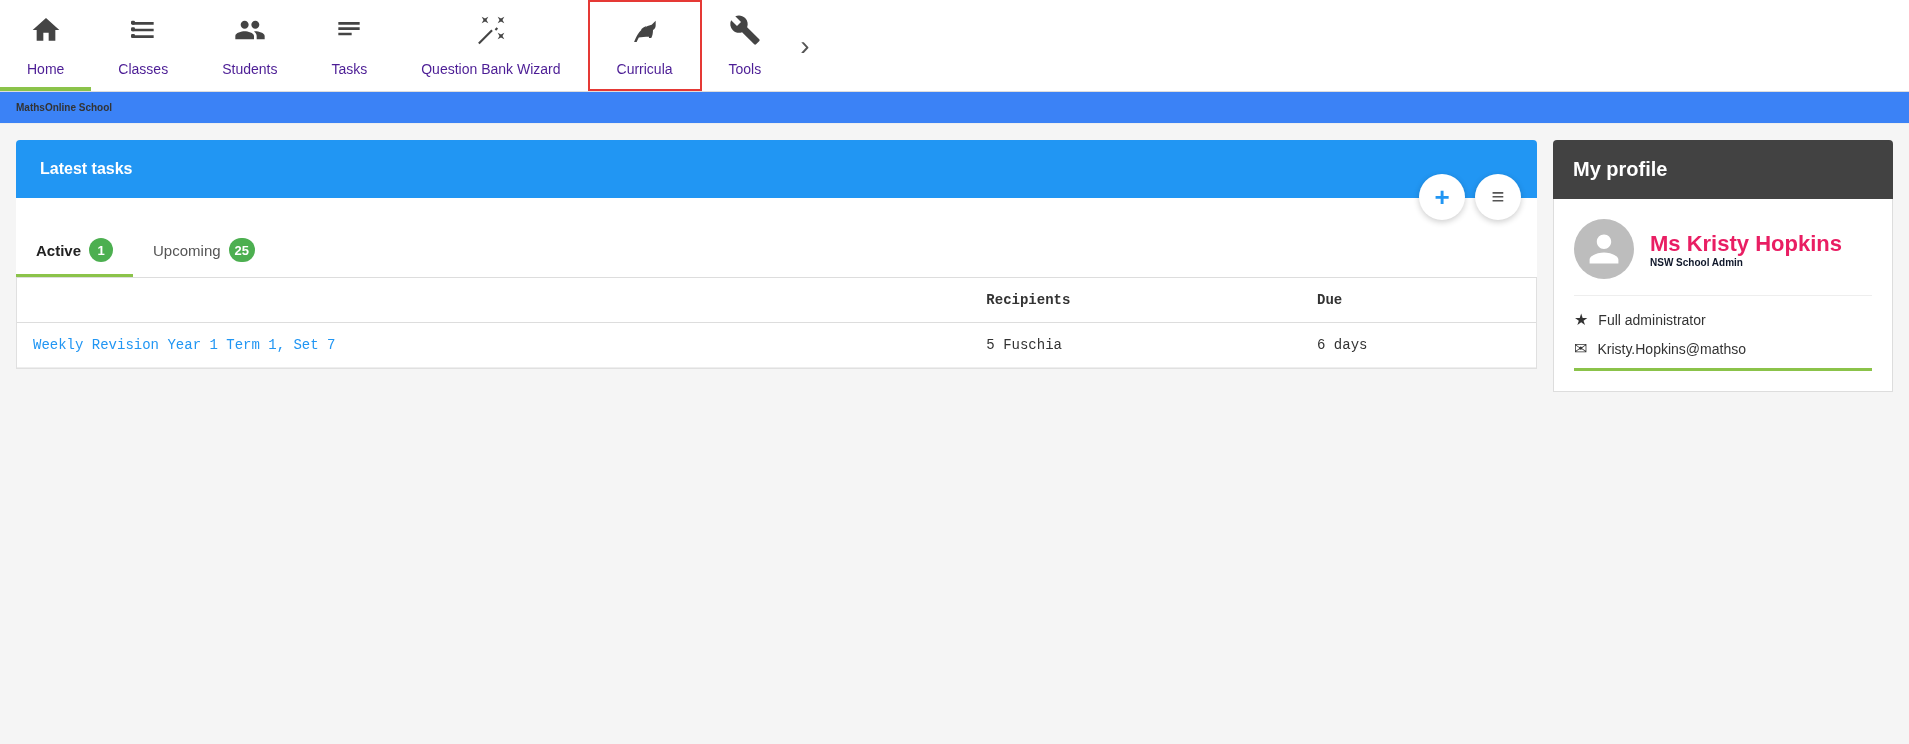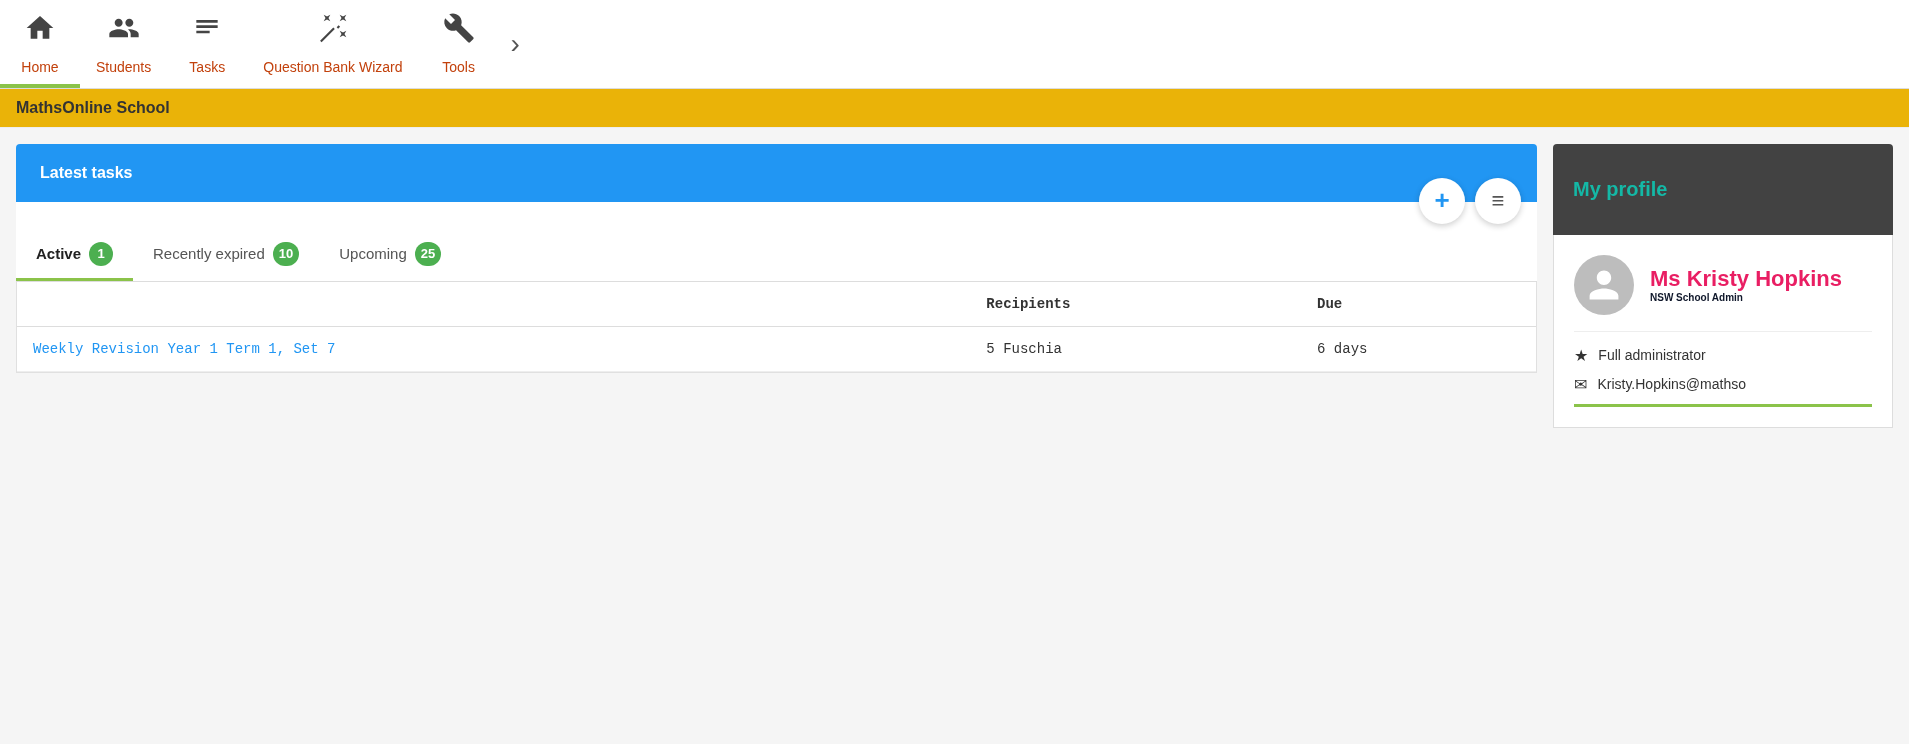--- a/index.html
+++ b/index.html
@@ -10,26 +10,26 @@
       display: flex;
       background: #fff;
       border-bottom: 1px solid #ddd;
       padding: 0;
     }
     .nav-item {
       display: flex;
       flex-direction: column;
       align-items: center;
       justify-content: center;
-      padding: 12px 16px;
+      padding: 12px 27px;
       cursor: pointer;
       border: none;
       background: none;
       font-size: 14px;
-      color: #c2410c;
+      color: #4c1d95;
       position: relative;
       text-align: center;
       min-width: 80px;
     }
     .nav-item.active::after {
       content: '';
       position: absolute;
       bottom: 0;
       left: 0; right: 0;
       height: 4px;
@@ -49,22 +49,22 @@
       padding: 0 12px;
       font-size: 22px;
       color: #555;
       cursor: pointer;
     }
 
     
     .school-name {
       padding: 10px 16px;
       font-weight: bold;
-      font-size: 16px;
-      background: #eab308;
+      font-size: 10px;
+      background: #3b82f6;
       border-bottom: 1px solid #eee;
     }
 
     
     .main-layout {
       display: flex;
       padding: 16px;
       gap: 16px;
     }
 
@@ -176,22 +176,22 @@
       cursor: pointer;
     }
 
     
     .profile-panel {
       width: 340px;
       min-width: 260px;
     }
     .profile-header {
       background: #424242;
-      color: #14b8a6;
-      padding: 34px 20px;
+      color: #ffffff;
+      padding: 18px 20px;
       font-size: 20px;
       font-weight: bold;
       border-radius: 4px 4px 0 0;
     }
     .profile-body {
       background: #fff;
       border: 1px solid #ddd;
       border-top: none;
       padding: 20px;
     }
@@ -258,24 +258,35 @@
   <button class="nav-item active">
     <span class="nav-icon">
       <svg class="nav-svg" viewBox="0 0 24 24">
           <path d="M10 20v-6h4v6h5v-8h3L12 3 2 12h3v8z"></path>
         </svg>
     </span>
     <span>Home</span>
   </button>
 
 
-
   <button class="nav-item">
     <span class="nav-icon">
       <svg class="nav-svg" viewBox="0 0 24 24">
+          <path d="M4 6h16v2H4zm0 5h16v2H4zm0 5h16v2H4z"></path>
+          <rect x="3" y="5" width="3" height="3" rx="1"></rect>
+          <rect x="3" y="10" width="3" height="3" rx="1"></rect>
+          <rect x="3" y="15" width="3" height="3" rx="1"></rect>
+        </svg>
+    </span>
+    <span>Classes</span>
+  </button>
+
+  <button class="nav-item">
+    <span class="nav-icon">
+      <svg class="nav-svg" viewBox="0 0 24 24">
           <path d="M16 11c1.66 0 2.99-1.34 2.99-3S17.66 5 16 5c-1.66 0-3 1.34-3 3s1.34 3 3 3zm-8 0c1.66 0 2.99-1.34 2.99-3S9.66 5 8 5C6.34 5 5 6.34 5 8s1.34 3 3 3zm0 2c-2.33 0-7 1.17-7 3.5V19h14v-2.5c0-2.33-4.67-3.5-7-3.5zm8 0c-.29 0-.62.02-.97.05 1.16.84 1.97 1.97 1.97 3.45V19h6v-2.5c0-2.33-4.67-3.5-7-3.5z"></path>
         </svg>
     </span>
     <span>Students</span>
   </button>
 
   <button class="nav-item">
     <span class="nav-icon">
       <svg class="nav-svg" viewBox="0 0 24 24">
           <path d="M4 6h16v2H4zm0 4h16v2H4zm0 4h10v2H4z"></path>
@@ -286,20 +297,29 @@
 
   <button class="nav-item" style="min-width:110px;">
     <span class="nav-icon">
       <svg class="nav-svg" viewBox="0 0 24 24">
           <path d="M7.5 5.6L5 7l1.4-2.5L5 2l2.5 1.4L10 2 8.6 4.5 10 7zm12 9.8L22 14l-1.4 2.5L22 19l-2.5-1.4L17 19l1.4-2.5L17 14zM22 2l-2.5 1.4L17 2l1.4 2.5L17 7l2.5-1.4L22 7l-1.4-2.5zM13.34 12.78l-1.12-1.12-9.9 9.9 1.12 1.12 9.9-9.9zm1.41-1.41l1.12 1.12 1.46-1.46-1.12-1.12-1.46 1.46z"></path>
         </svg>
     </span>
     <span style="text-align:center; line-height:1.2;">Question Bank Wizard</span>
   </button>
 
+  <button class="nav-item highlighted">
+    <span class="nav-icon">
+      <svg class="nav-svg" viewBox="0 0 24 24">
+          <path d="M17 8C8 10 5.9 16.17 3.82 21H5.71c.51-1.2 1.06-2.35 1.66-3.38C9.28 17.37 12.06 17 15 17c0 .34-.03.67-.08 1h1.79C17.56 16.54 18 14.32 18 12c1.18-.65 2-1.91 2-3.36V5l-3 3z"></path>
+          <path d="M10.34 12.17c.41-.37.86-.65 1.32-.89C12.1 10.48 12.56 9.77 13 9c-1.56.69-2.96 1.58-4.1 2.71.46.14.98.28 1.44.46z"></path>
+        </svg>
+    </span>
+    <span>Curricula</span>
+  </button>
 
   <button class="nav-item">
     <span class="nav-icon">
       <svg class="nav-svg" viewBox="0 0 24 24">
           <path d="M22.7 19l-9.1-9.1c.9-2.3.4-5-1.5-6.9-2-2-5-2.4-7.4-1.3L9 6 6 9 1.6 4.7C.4 7.1.9 10.1 2.9 12.1c1.9 1.9 4.6 2.4 6.9 1.5l9.1 9.1c.4.4 1 .4 1.4 0l2.3-2.3c.5-.4.5-1.1.1-1.4z"></path>
         </svg>
     </span>
     <span>Tools</span>
   </button>
 
@@ -322,24 +342,20 @@
         <button class="action-btn">
           <span style="font-size:22px; color:#555;">≡</span>
         </button>
       </div>
     </div>
 
     <div class="tasks-tabs">
       <div class="tab active-tab">
         <span>Active</span>
         <span class="tab-badge">1</span>
-      </div>
-      <div class="tab">
-        <span>Recently expired</span>
-        <span class="tab-badge">10</span>
       </div>
       <div class="tab">
         <span>Upcoming</span>
         <span class="tab-badge">25</span>
       </div>
     </div>
 
     <div class="tasks-table-container">
       <table class="tasks-table">
         <thead>

